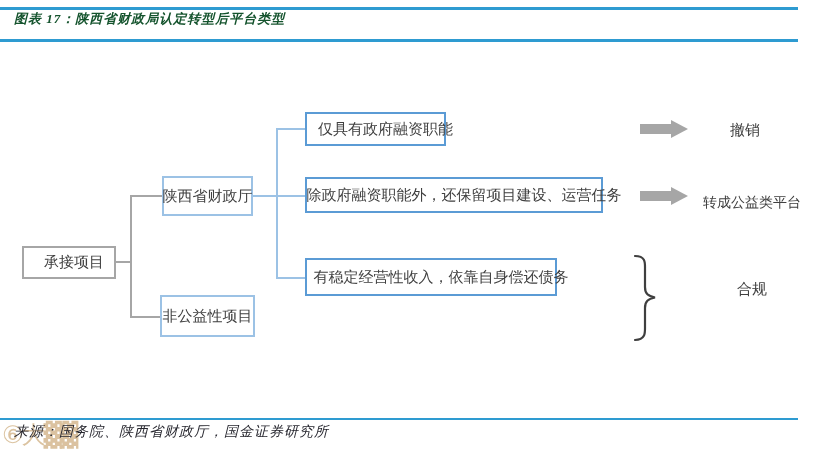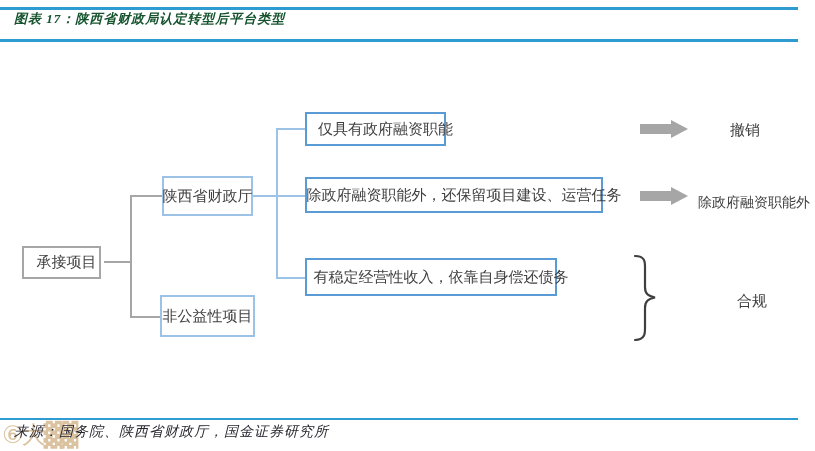--- a/index.html
+++ b/index.html
@@ -58,21 +58,21 @@
   <div class="line gray" style="left:130px;top:195px;width:2px;height:123px;"></div>
   <div class="line gray" style="left:131px;top:195px;width:31px;height:2px;"></div>
   <div class="line gray" style="left:131px;top:316px;width:29px;height:2px;"></div>
 
   <div class="line blue" style="left:253px;top:195px;width:24px;height:2px;"></div>
   <div class="line blue" style="left:276px;top:128px;width:2px;height:151px;"></div>
   <div class="line blue" style="left:277px;top:128px;width:28px;height:2px;"></div>
   <div class="line blue" style="left:277px;top:195px;width:28px;height:2px;"></div>
   <div class="line blue" style="left:277px;top:277px;width:28px;height:2px;"></div>
 
-  <div class="node gray" style="left:22px;top:246px;width:79px;height:33px;padding-left:10px;">
+  <div class="node gray" style="left:22px;top:246px;width:94px;height:33px;padding-left:10px;">
     <span>承接项目</span>
   </div>
 
   <div class="node lblue" style="left:162px;top:176px;width:91px;height:40px;">
     <span>陕西省财政厅</span>
   </div>
 
   <div class="node lblue" style="left:160px;top:295px;width:95px;height:42px;">
     <span>非公益性项目</span>
   </div>
@@ -92,26 +92,26 @@
   <div class="arrow" style="left:640px;top:120px;">
     <div class="body"></div>
     <div class="head"></div>
   </div>
   <div class="outcome" style="left:705px;top:121px;width:80px;">撤销</div>
 
   <div class="arrow" style="left:640px;top:187px;">
     <div class="body"></div>
     <div class="head"></div>
   </div>
-  <div class="outcome" style="left:698px;top:194px;width:108px;font-size:14px;">除政府融资职能外</div>
+  <div class="outcome" style="left:698px;top:194px;width:108px;font-size:14px;">转成公益类平台</div>
 
   <div class="brace">
     <svg width="26" height="90" viewBox="0 0 26 90" xmlns="http://www.w3.org/2000/svg">
       <path d="M3,3 C14,3 13,10 13,16 L13,34 C13,41 16,43 23,44.5 C16,46 13,48 13,55 L13,73 C13,79 14,87 3,87" fill="none" stroke="#3f3f3f" stroke-width="2.2" stroke-linecap="round"></path>
     </svg>
   </div>
-  <div class="outcome" style="left:712px;top:292px;width:80px;">合规</div>
+  <div class="outcome" style="left:712px;top:280px;width:80px;">合规</div>
 
   <div class="watermark">⑥大▓▓</div>
   <div class="rule" style="top:418px;height:2px;"></div>
   <div class="source-note">来源：国务院、陕西省财政厅，国金证券研究所</div>
 
 </div>
 
 </body></html>

